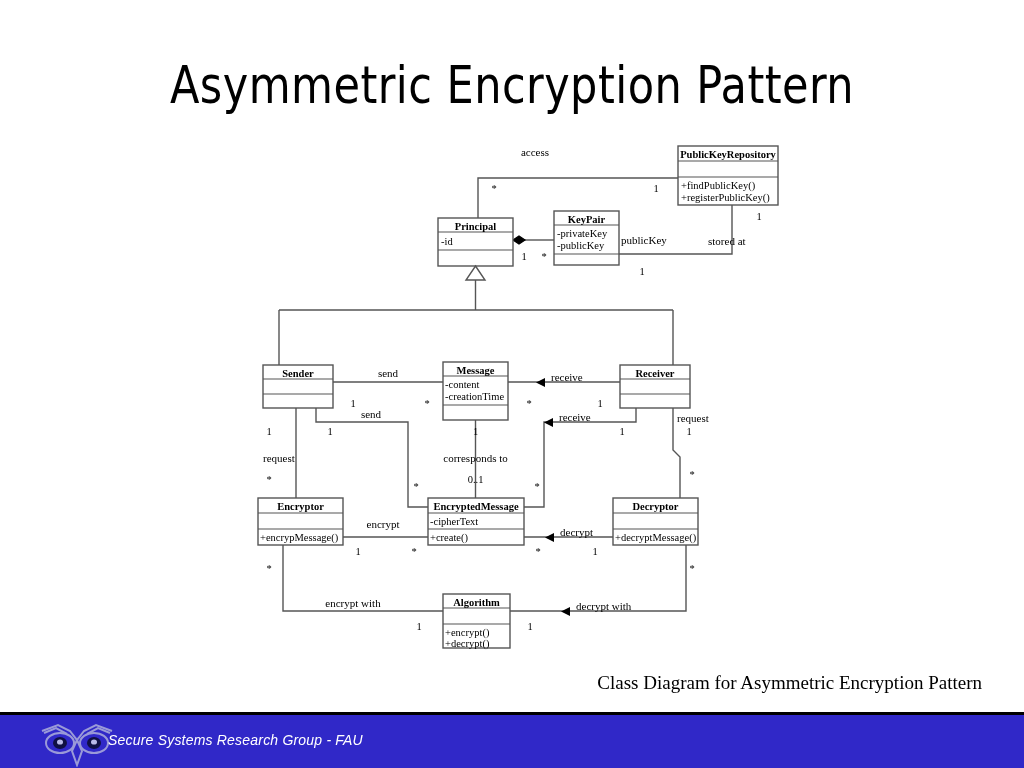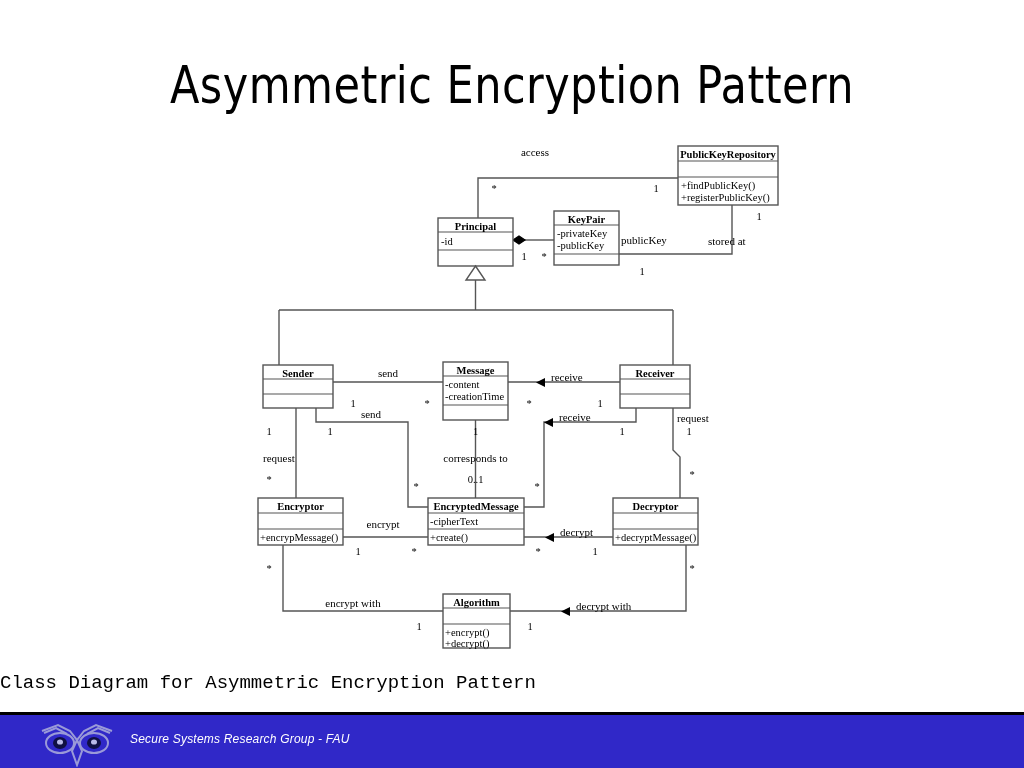--- a/index.html
+++ b/index.html
@@ -30,41 +30,41 @@
 
   
   #diagram{
     position:absolute;left:8px;top:130px;width:1024px;height:540px;
   }
   #diagram svg{display:block;}
 
   
   .caption{
     position:absolute;left:0;top:672px;width:982px;
-    text-align:left;
-    font-family:Liberation Mono, monospace;
+    text-align:right;
+    font-family:Liberation Serif, serif;
     font-size:19px;color:#000;
   }
 
   
   .footer-bar{
     position:absolute;left:0;bottom:0;width:1024px;height:56px;
     background:#3028c8;
     border-top:3px solid #000000;
     box-sizing:border-box;
   }
   .footer-logo{
     position:absolute;left:36px;top:6px;width:82px;height:46px;
   }
   .footer-text{
-    position:absolute;left:130px;top:17px;
+    position:absolute;left:108px;top:17px;
     color:#ffffff;
     font-family:"Liberation Sans", sans-serif;
     font-style:italic;
-    font-size:12px;
+    font-size:14px;
     letter-spacing:0.2px;
     white-space:nowrap;
   }
 </style>
 </head>
 <body>
 
 <div id="slide">
 
   <div class="slide-title">Asymmetric Encryption Pattern</div>

